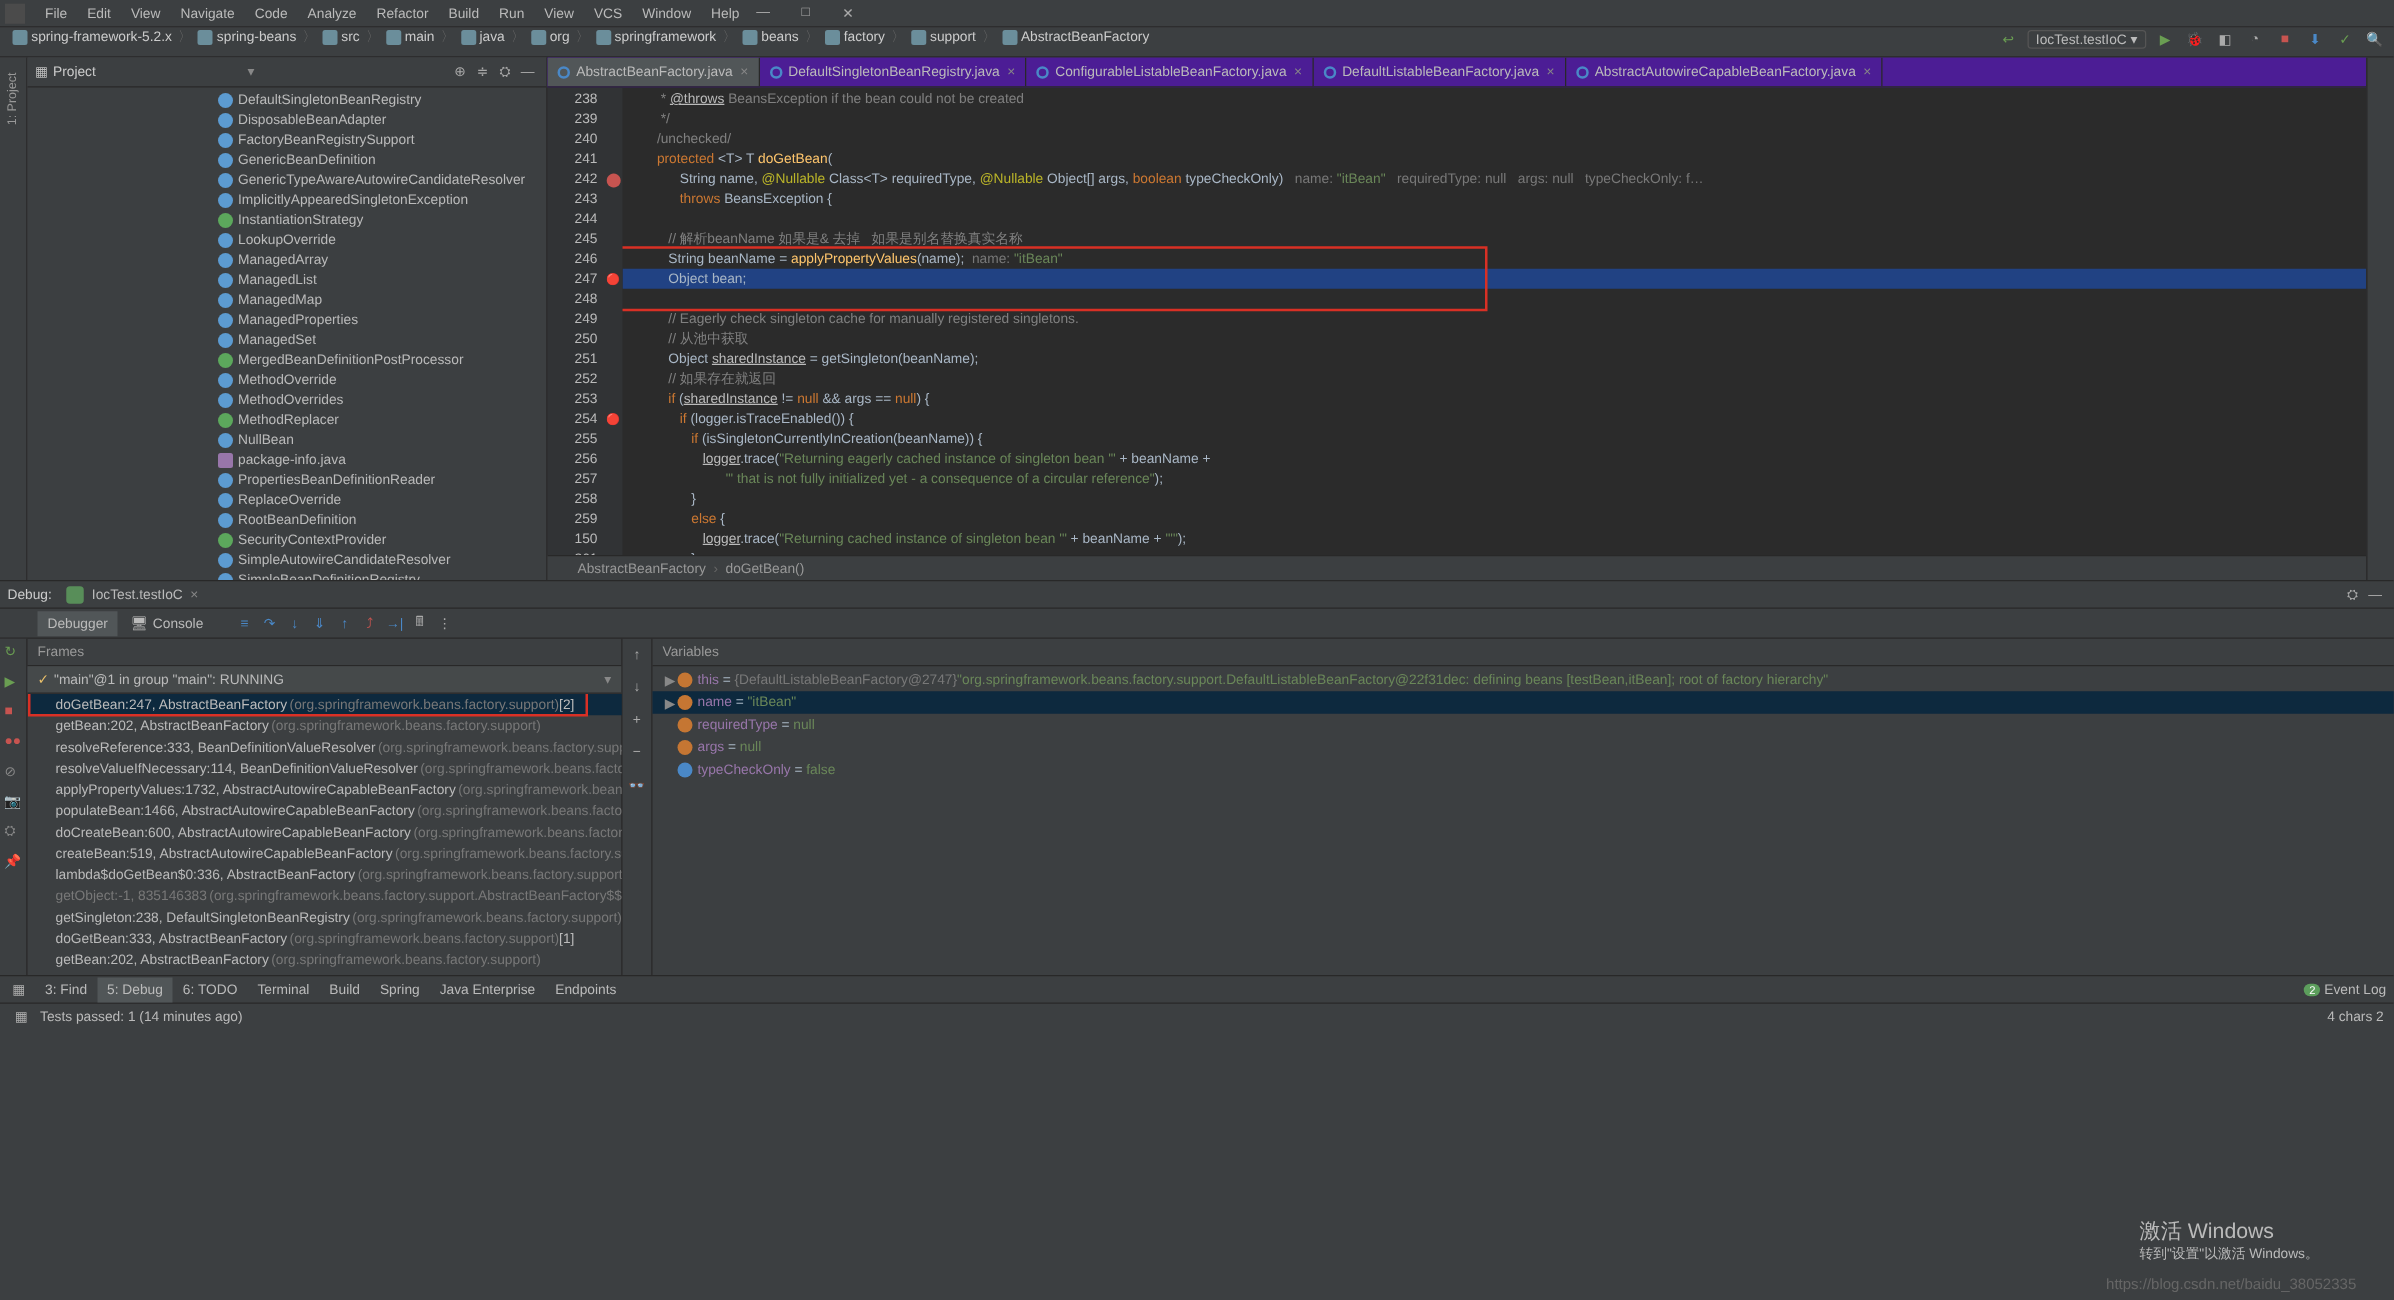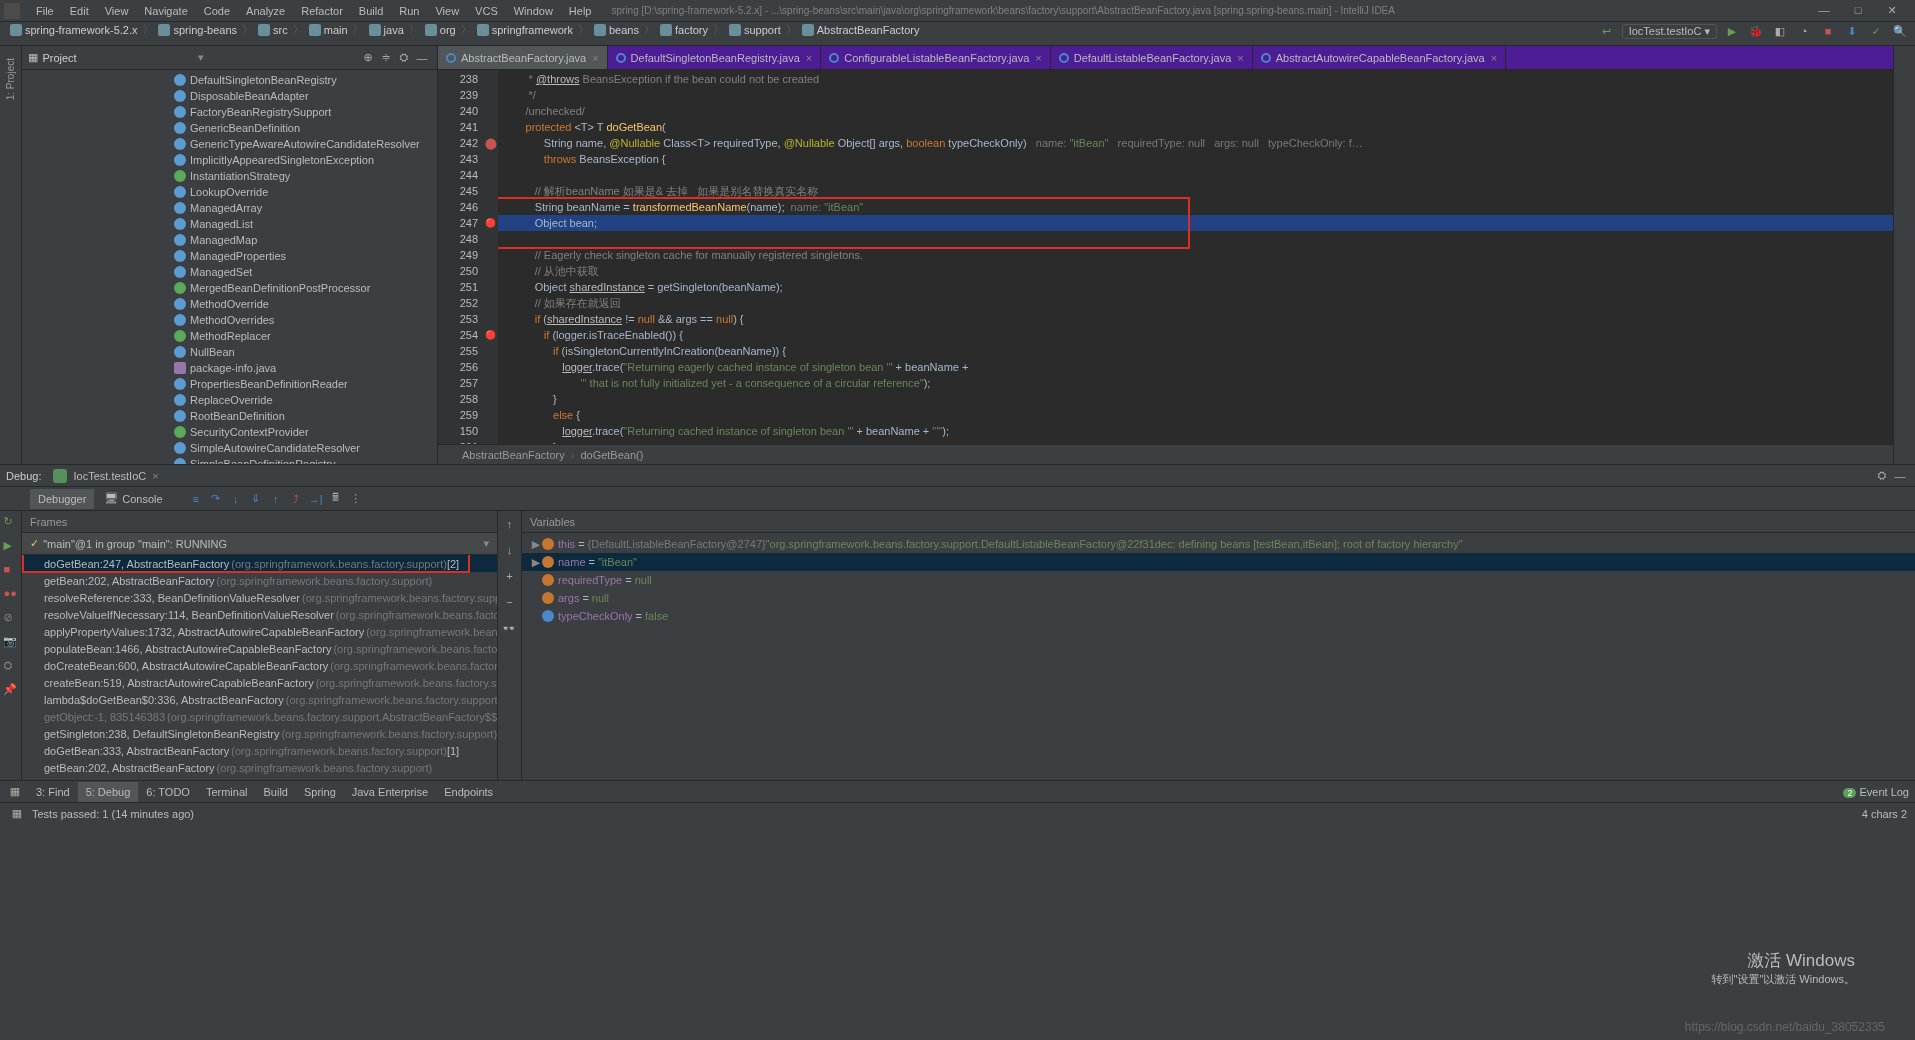--- a/index.html
+++ b/index.html
@@ -77,21 +77,21 @@
 .vi-obj{background:#c57633}
 .vi-prim{background:#4a88c7}
 .var-row .vn{color:#9876aa}
 .var-row .ve{color:#a9b7c6;margin:0 3px}
 .var-row .vv{color:#6a8759}
 .var-row .vt{color:#787878}
 .status-tabs{height:22px;background:#3c3f41;border-top:1px solid #282828;display:flex;align-items:center;padding:0 6px;gap:4px}
 .st-tab{padding:0 8px;display:flex;align-items:center;gap:4px;cursor:pointer;height:20px}
 .st-tab.active{background:#515658}
 .status-bar{height:22px;background:#3c3f41;border-top:1px solid #282828;display:flex;align-items:center;padding:0 8px}
-.watermark{position:absolute;right:60px;bottom:52px;color:#707070;text-align:right;font-size:13px;line-height:18px}
+.watermark{position:absolute;right:60px;bottom:28px;color:#707070;text-align:left;font-size:13px;line-height:18px}
 .watermark .big{font-size:17px}
 .url-mark{position:absolute;right:30px;bottom:6px;color:#666;font-size:12px}
 </style>
 </head>
 <body>
 
 <div class="menubar">
   <div class="logo"></div>
   <div id="menu-items" style="display: flex;">
       <span class="menu-item">File</span>
@@ -101,21 +101,20 @@
       <span class="menu-item">Code</span>
       <span class="menu-item">Analyze</span>
       <span class="menu-item">Refactor</span>
       <span class="menu-item">Build</span>
       <span class="menu-item">Run</span>
       <span class="menu-item">View</span>
       <span class="menu-item">VCS</span>
       <span class="menu-item">Window</span>
       <span class="menu-item">Help</span>
     </div>
-  <div class="title-path">spring [D:\spring-framework-5.2.x] - ...\spring-beans\src\main\java\org\springframework\beans\factory\support\AbstractBeanFactory.java [spring.spring-beans.main] - IntelliJ IDEA</div>
   <div class="winbtns">
     <div class="winbtn">—</div>
     <div class="winbtn">□</div>
     <div class="winbtn">✕</div>
   </div>
 </div>
 
 <div class="breadcrumb">
   <div id="bc" style="display: flex; align-items: center;">
       <span class="bc-item"><span class="bc-ico"></span>spring-framework-5.2.x</span>
@@ -269,21 +268,21 @@
       <div class="code-lines" id="code">
         <div class="red-box" style="left:-8px;top:127px;width:700px;height:52px"></div>
       <div class="cl">      <span class="cmt">    * <span class="ul">@throws</span> BeansException if the bean could not be created</span></div>
           <div class="cl">      <span class="cmt">    */</span></div>
           <div class="cl">      <span class="cmt">   /unchecked/</span></div>
           <div class="cl">         <span class="kw">protected</span> &lt;T&gt; T <span class="fn">doGetBean</span>(</div>
           <div class="cl">               String name, <span class="ann">@Nullable</span> Class&lt;T&gt; requiredType, <span class="ann">@Nullable</span> Object[] args, <span class="kw">boolean</span> typeCheckOnly)   <span class="param">name: </span><span class="str">"itBean"</span>   <span class="param">requiredType: null   args: null   typeCheckOnly: f…</span></div>
           <div class="cl">               <span class="kw">throws</span> BeansException {</div>
           <div class="cl">      </div>
           <div class="cl">            <span class="cmt">// 解析beanName 如果是&amp; 去掉   如果是别名替换真实名称</span></div>
-          <div class="cl">            String beanName = <span class="fn">transformedBeanName</span>(name);  <span class="param">name: </span><span class="str">"itBean"</span></div>
+          <div class="cl">            String beanName = <span class="fn">applyPropertyValues</span>(name);  <span class="param">name: </span><span class="str">"itBean"</span></div>
           <div class="cl hl-line">            Object bean;</div>
           <div class="cl">      </div>
           <div class="cl">            <span class="cmt">// Eagerly check singleton cache for manually registered singletons.</span></div>
           <div class="cl">            <span class="cmt">// 从池中获取</span></div>
           <div class="cl">            Object <span class="ul">sharedInstance</span> = getSingleton(beanName);</div>
           <div class="cl">            <span class="cmt">// 如果存在就返回</span></div>
           <div class="cl">            <span class="kw">if</span> (<span class="ul">sharedInstance</span> != <span class="kw">null</span> &amp;&amp; args == <span class="kw">null</span>) {</div>
           <div class="cl">               <span class="kw">if</span> (logger.isTraceEnabled()) {</div>
           <div class="cl">                  <span class="kw">if</span> (isSingletonCurrentlyInCreation(beanName)) {</div>
           <div class="cl">                     <span class="ul">logger</span>.trace(<span class="str">"Returning eagerly cached instance of singleton bean '"</span> + beanName +</div>

